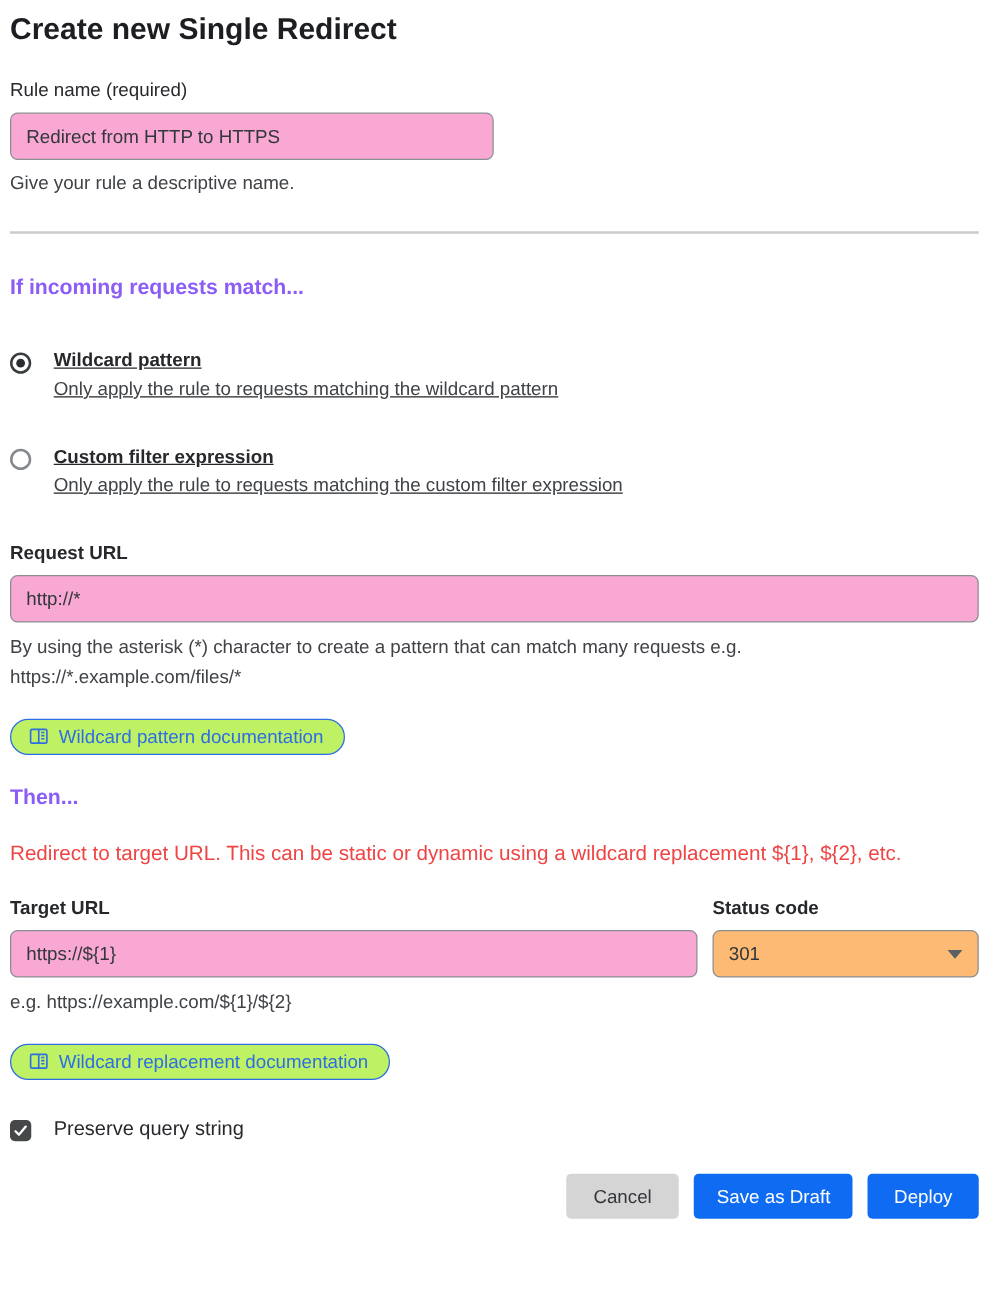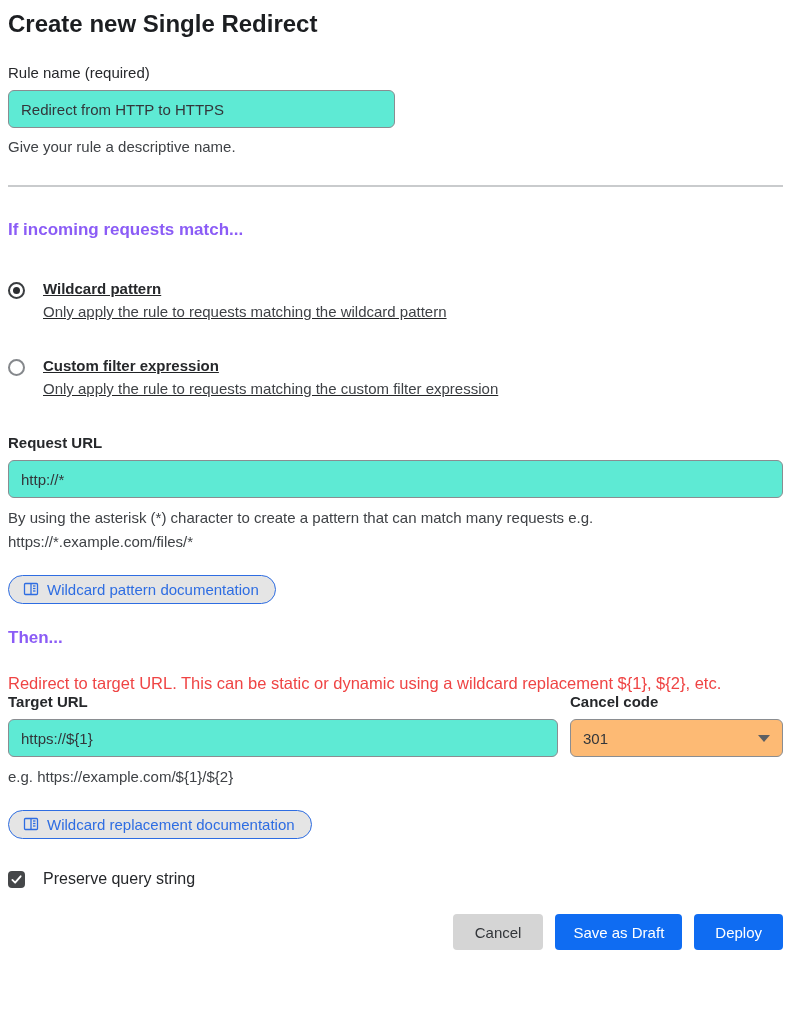--- a/index.html
+++ b/index.html
@@ -19,21 +19,21 @@
 
   .field-label { font-size: 15px; color: #26282b; margin-top: 26px; }
   .field-label.semibold { font-weight: 700; }
 
   .text-input {
     display: block;
     height: 38px; margin-top: 9px;
     border: 1px solid #8a8d91; border-radius: 6px;
     padding: 0 12px; font-size: 15px; color: #33363a;
     font-family: "Liberation Sans", sans-serif;
-    background: #5eead4; outline: none; width: 100%;
+    background: #f9a8d4; outline: none; width: 100%;
   }
   .rule-name-input { width: 387px; }
 
   .help-text { font-size: 15px; color: #3f4246; margin-top: 7px; line-height: 24px; }
 
   hr.divider { border: none; border-top: 2px solid #c9cbcd; margin: 26px 0 0 0; }
 
   h2.section-heading { font-size: 17px; font-weight: 700; color: #8b5cf6; margin-top: 33px; }
 
   .radio-group { margin-top: 40px; }
@@ -49,29 +49,29 @@
     width: 7px; height: 7px; border-radius: 50%; background: #2b2d30;
   }
   .radio-texts { margin-left: 18px; }
   .radio-label { font-size: 15px; font-weight: 700; color: #26282b; }
   .radio-desc { font-size: 15px; color: #3f4246; margin-top: 6px; }
 
   .doc-pill {
     display: inline-flex; align-items: center; gap: 8px;
     margin-top: 21px;
     border: 1px solid #2e6de2; border-radius: 15px;
-    background: #e5e5e5; color: #2e6de2;
+    background: #bef264; color: #2e6de2;
     font-size: 15px; font-family: "Liberation Sans", sans-serif;
     padding: 4px 16px 5px 14px; height: 29px; cursor: pointer;
   }
   .doc-pill svg { display: block; }
 
   .then-desc { font-size: 16.5px; color: #ef4444; margin-top: 26px; }
 
-  .target-row { display: flex; }
+  .target-row { display: flex; margin-top: 25px; }
   .target-col { width: 550px; }
   .status-col { margin-left: 12px; width: 213px; }
   .target-row .field-label { margin-top: 0; }
   .select-box {
     display: flex; align-items: center; justify-content: space-between;
     height: 38px; margin-top: 9px;
     border: 1px solid #8a8d91; border-radius: 6px;
     padding: 0 12px; font-size: 15px; color: #33363a;
     background: #fdba74; cursor: pointer;
   }
@@ -161,21 +161,21 @@
   <h2 class="section-heading" style="margin-top:24px">Then...</h2>
 
   <div class="then-desc">Redirect to target URL. This can be static or dynamic using a wildcard replacement ${1}, ${2}, etc.</div>
 
   <div class="target-row">
     <div class="target-col">
       <div class="field-label semibold">Target URL</div>
       <input class="text-input" type="text" value="https://${1}" style="">
     </div>
     <div class="status-col">
-      <div class="field-label semibold">Cancel code</div>
+      <div class="field-label semibold">Status code</div>
       <div class="select-box">
         <span>301</span>
         <span class="select-caret"></span>
       </div>
     </div>
   </div>
 
   <div class="help-text" style="margin-top:8px">e.g. https://example.com/${1}/${2}</div>
 
   <button class="doc-pill">

